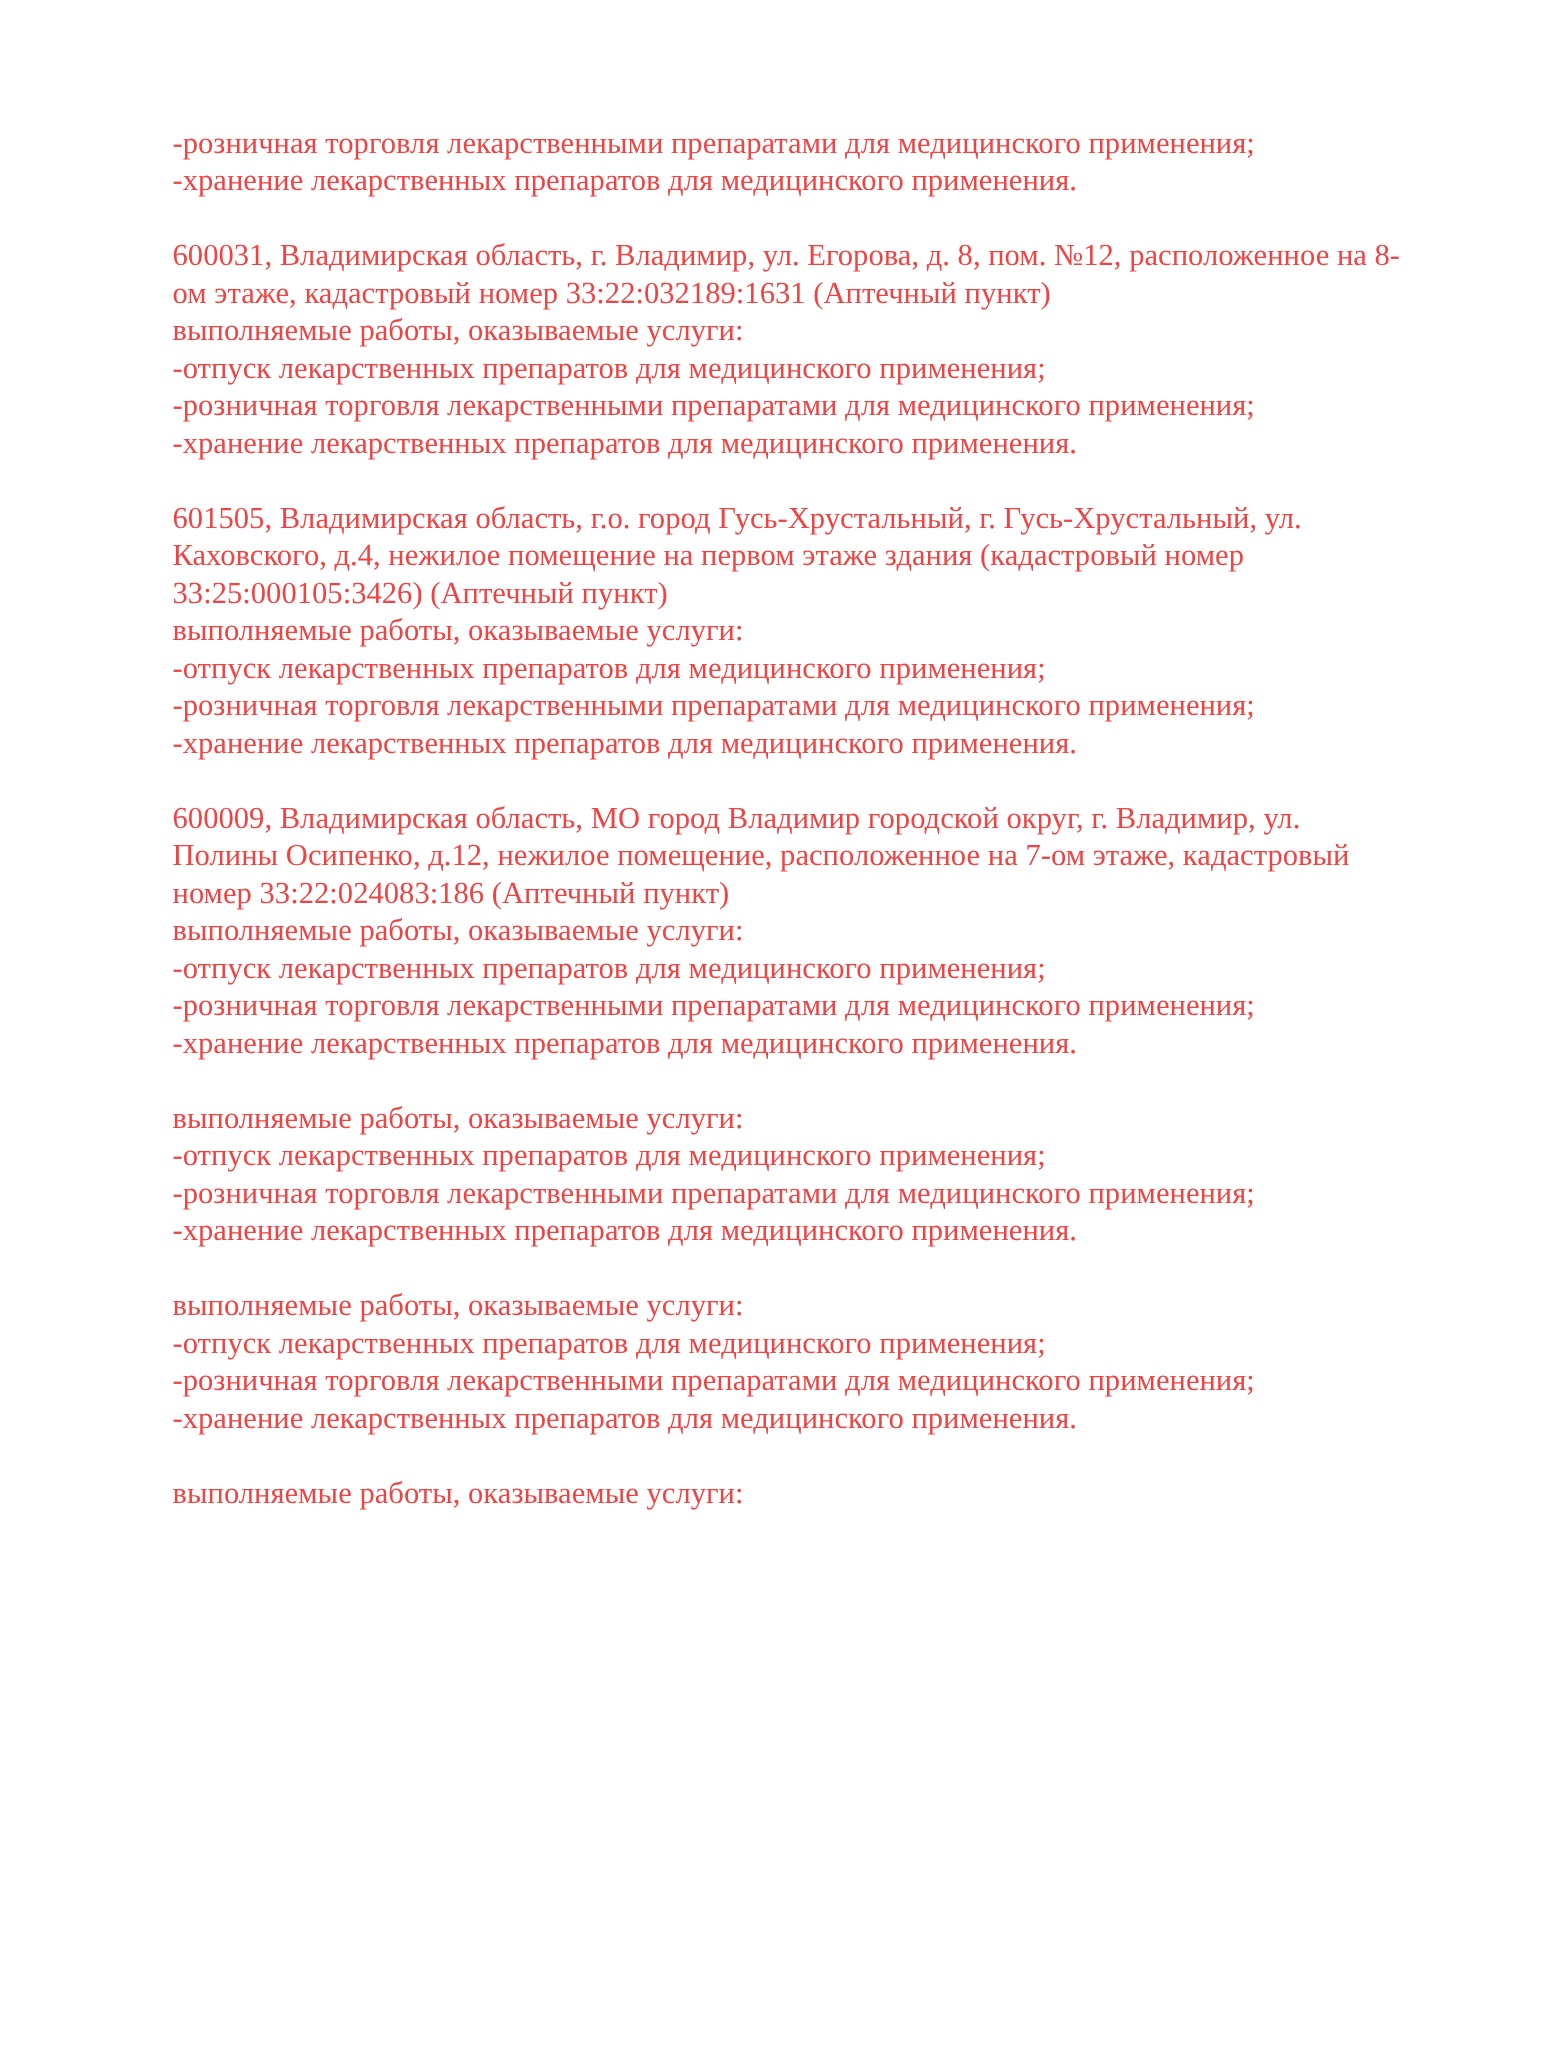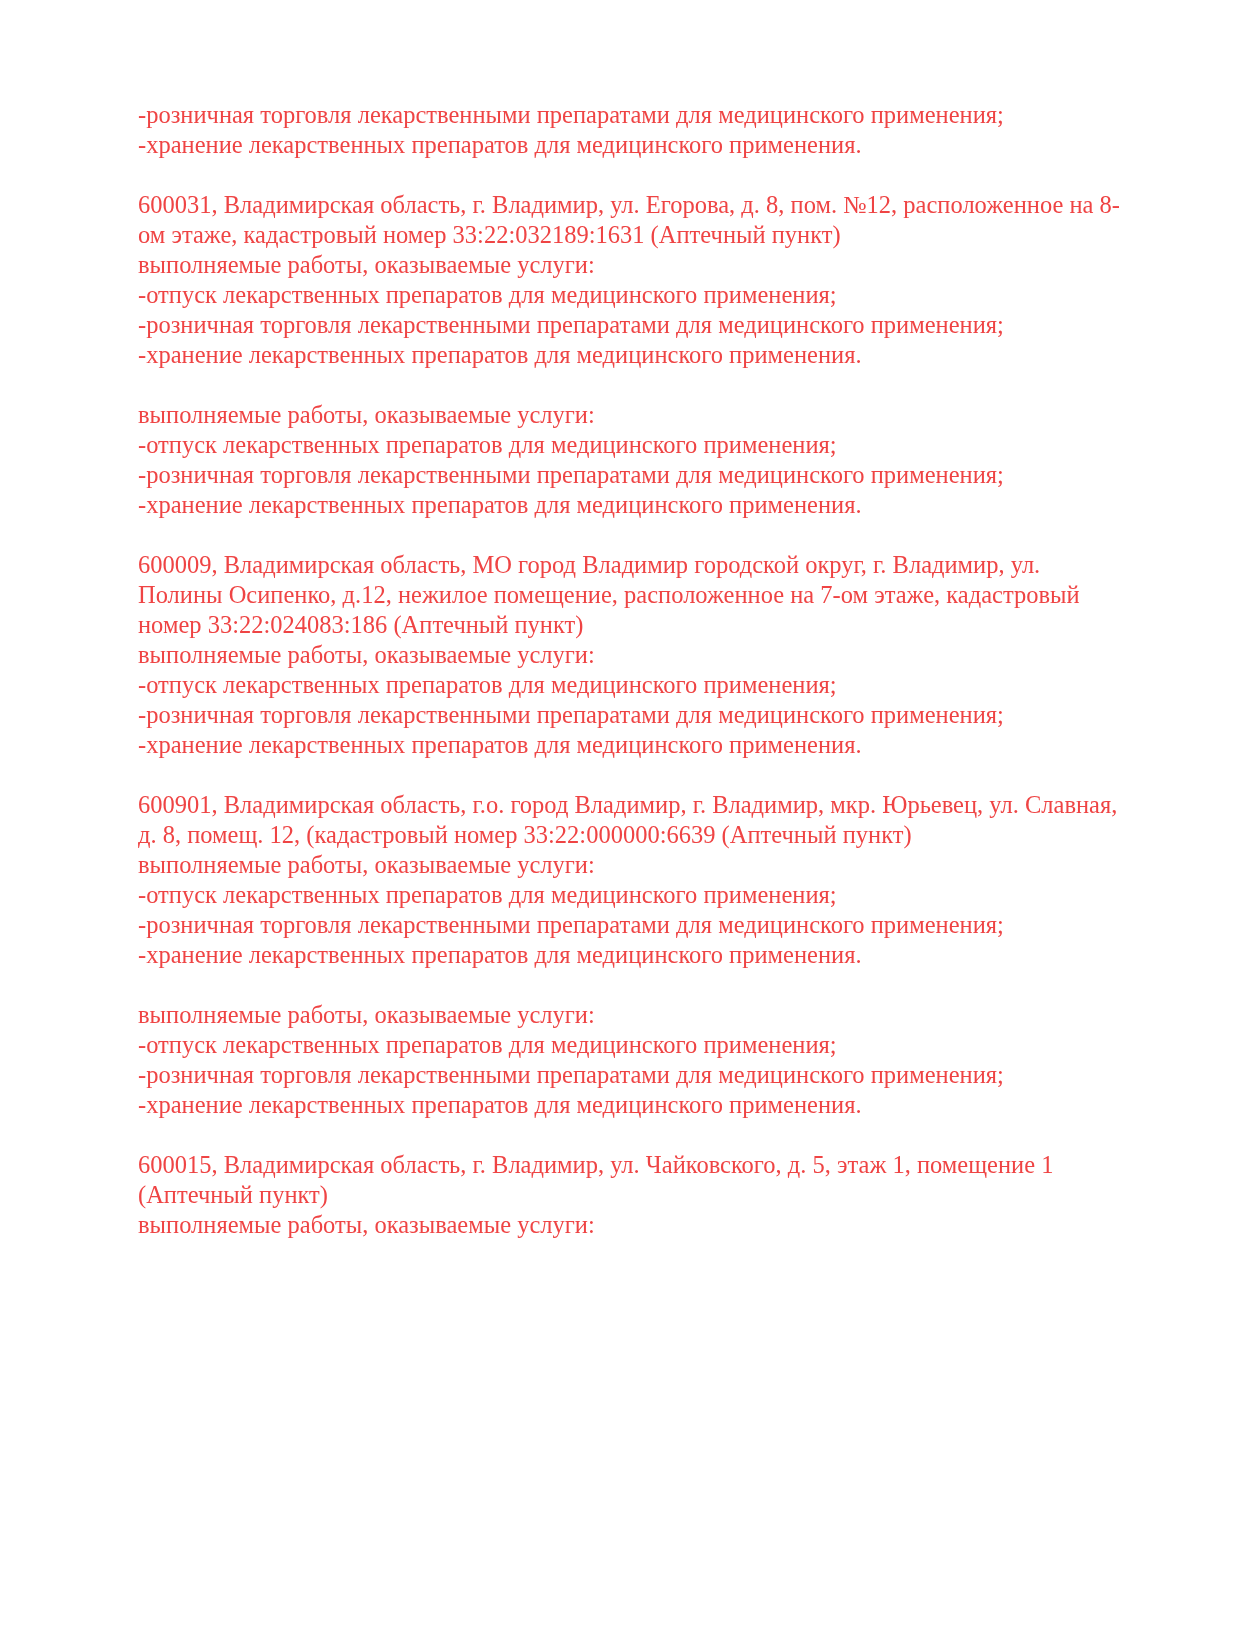--- a/index.html
+++ b/index.html
@@ -47,48 +47,47 @@
 
     <div class="block">
       <p>600031, Владимирская область, г. Владимир, ул. Егорова, д. 8, пом. №12, расположенное на 8-ом этаже, кадастровый номер 33:22:032189:1631 (Аптечный пункт)</p>
       <p>выполняемые работы, оказываемые услуги:</p>
       <p>-отпуск лекарственных препаратов для медицинского применения;</p>
       <p>-розничная торговля лекарственными препаратами для медицинского применения;</p>
       <p>-хранение лекарственных препаратов для медицинского применения.</p>
     </div>
 
     <div class="block">
+      <p>601505, Владимирская область, г.о. город Гусь-Хрустальный, г. Гусь-Хрустальный, ул. Каховского, д.4, нежилое помещение на первом этаже здания (кадастровый номер 33:25:000105:3426) (Аптечный пункт)</p>
       <p>выполняемые работы, оказываемые услуги:</p>
       <p>-отпуск лекарственных препаратов для медицинского применения;</p>
       <p>-розничная торговля лекарственными препаратами для медицинского применения;</p>
       <p>-хранение лекарственных препаратов для медицинского применения.</p>
     </div>
 
     <div class="block">
       <p>600009, Владимирская область, МО город Владимир городской округ, г. Владимир, ул. Полины Осипенко, д.12, нежилое помещение, расположенное на 7-ом этаже, кадастровый номер 33:22:024083:186 (Аптечный пункт)</p>
       <p>выполняемые работы, оказываемые услуги:</p>
       <p>-отпуск лекарственных препаратов для медицинского применения;</p>
       <p>-розничная торговля лекарственными препаратами для медицинского применения;</p>
       <p>-хранение лекарственных препаратов для медицинского применения.</p>
     </div>
 
     <div class="block">
-      <p>600901, Владимирская область, г.о. город Владимир, г. Владимир, мкр. Юрьевец, ул. Славная, д. 8, помещ. 12, (кадастровый номер 33:22:000000:6639 (Аптечный пункт)</p>
       <p>выполняемые работы, оказываемые услуги:</p>
       <p>-отпуск лекарственных препаратов для медицинского применения;</p>
       <p>-розничная торговля лекарственными препаратами для медицинского применения;</p>
       <p>-хранение лекарственных препаратов для медицинского применения.</p>
     </div>
 
     <div class="block">
       <p>выполняемые работы, оказываемые услуги:</p>
       <p>-отпуск лекарственных препаратов для медицинского применения;</p>
       <p>-розничная торговля лекарственными препаратами для медицинского применения;</p>
       <p>-хранение лекарственных препаратов для медицинского применения.</p>
     </div>
 
     <div class="block">
-      <p>600015, Владимирская область, г. Владимир, ул. Чайковского, д. 5, этаж 1, помещение 1 (Аптечный пункт)</p>
       <p>выполняемые работы, оказываемые услуги:</p>
     </div>
 
   </div>
 </div>
 
 </body></html>

